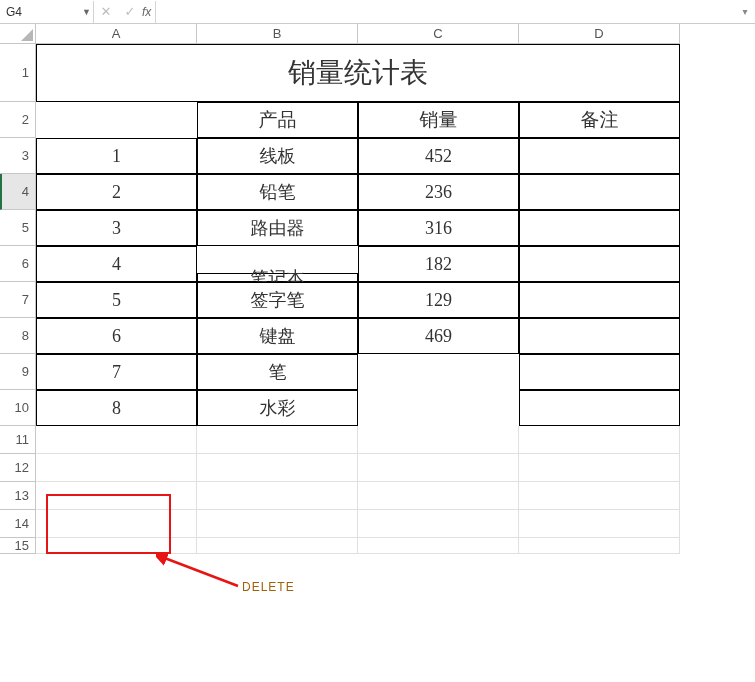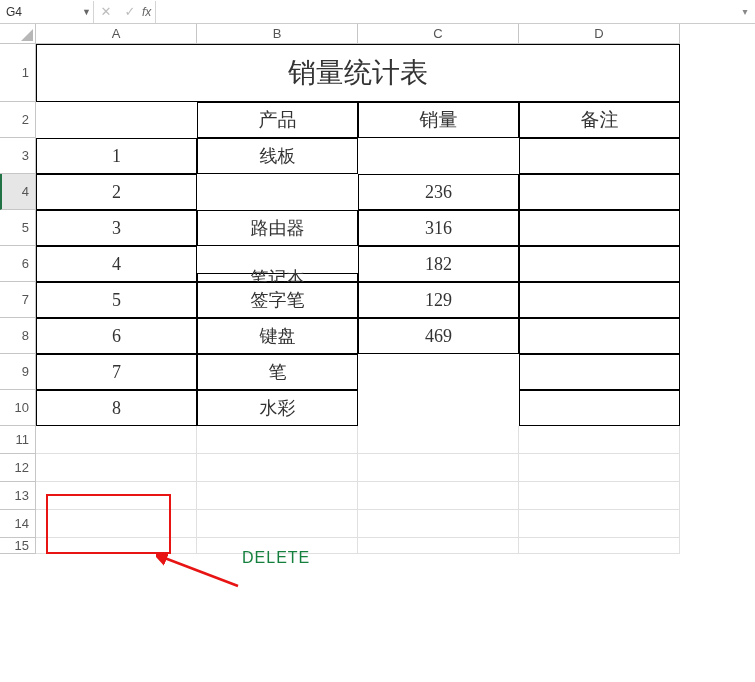--- a/index.html
+++ b/index.html
@@ -136,23 +136,23 @@
     left:46px; top:494px;
     pointer-events:none;
   }
   .annot-arrow{
     position:absolute;
     left:156px;top:554px;
     pointer-events:none;
   }
   .annot-text{
     position:absolute;
-    left:242px; top:549px;
-    color:#15803d;
-    font-size:16px;
+    left:242px; top:580px;
+    color:#a16207;
+    font-size:12px;
     font-weight:500;
     letter-spacing:1px;
     font-family:"Segoe UI",Arial,sans-serif;
   }
 </style>
 </head>
 <body>
 
 <div class="formula-bar">
   <input class="name-box" value="G4" style="">
@@ -184,22 +184,24 @@
     <div class="row-h" style="grid-area: 13 / 1;">12</div>
     <div class="row-h" style="grid-area: 14 / 1;">13</div>
     <div class="row-h" style="grid-area: 15 / 1;">14</div>
     <div class="row-h" style="grid-area: 16 / 1;">15</div>
     <div class="cell title" style="grid-row: 2;">销量统计表</div>
     <div class="cell tbl hdr" style="grid-area: 3 / 3;">产品</div>
     <div class="cell tbl hdr" style="grid-area: 3 / 5;">备注</div>
     <div class="cell tbl hdr" style="grid-area: 3 / 4;">销量</div>
     <div class="cell tbl" style="grid-area: 4 / 2;">1</div>
     <div class="cell tbl" style="grid-area: 4 / 3;">线板</div>
+    <div class="cell tbl" style="grid-area: 4 / 4;">452</div>
     <div class="cell tbl" style="grid-area: 4 / 5;"></div>
     <div class="cell tbl" style="grid-area: 5 / 2;">2</div>
+    <div class="cell tbl" style="grid-area: 5 / 3;">铅笔</div>
     <div class="cell tbl" style="grid-area: 5 / 4;">236</div>
     <div class="cell tbl" style="grid-area: 5 / 5;"></div>
     <div class="cell tbl" style="grid-area: 6 / 2;">3</div>
     <div class="cell tbl" style="grid-area: 6 / 3;">路由器</div>
     <div class="cell tbl" style="grid-area: 6 / 4;">316</div>
     <div class="cell tbl" style="grid-area: 6 / 5;"></div>
     <div class="cell tbl" style="grid-area: 7 / 2;">4</div>
     <div class="cell tbl" style="grid-area: 7 / 3; margin-top: 27px;">笔记本</div>
     <div class="cell tbl" style="grid-area: 7 / 4;">182</div>
     <div class="cell tbl" style="grid-area: 7 / 5;"></div>

